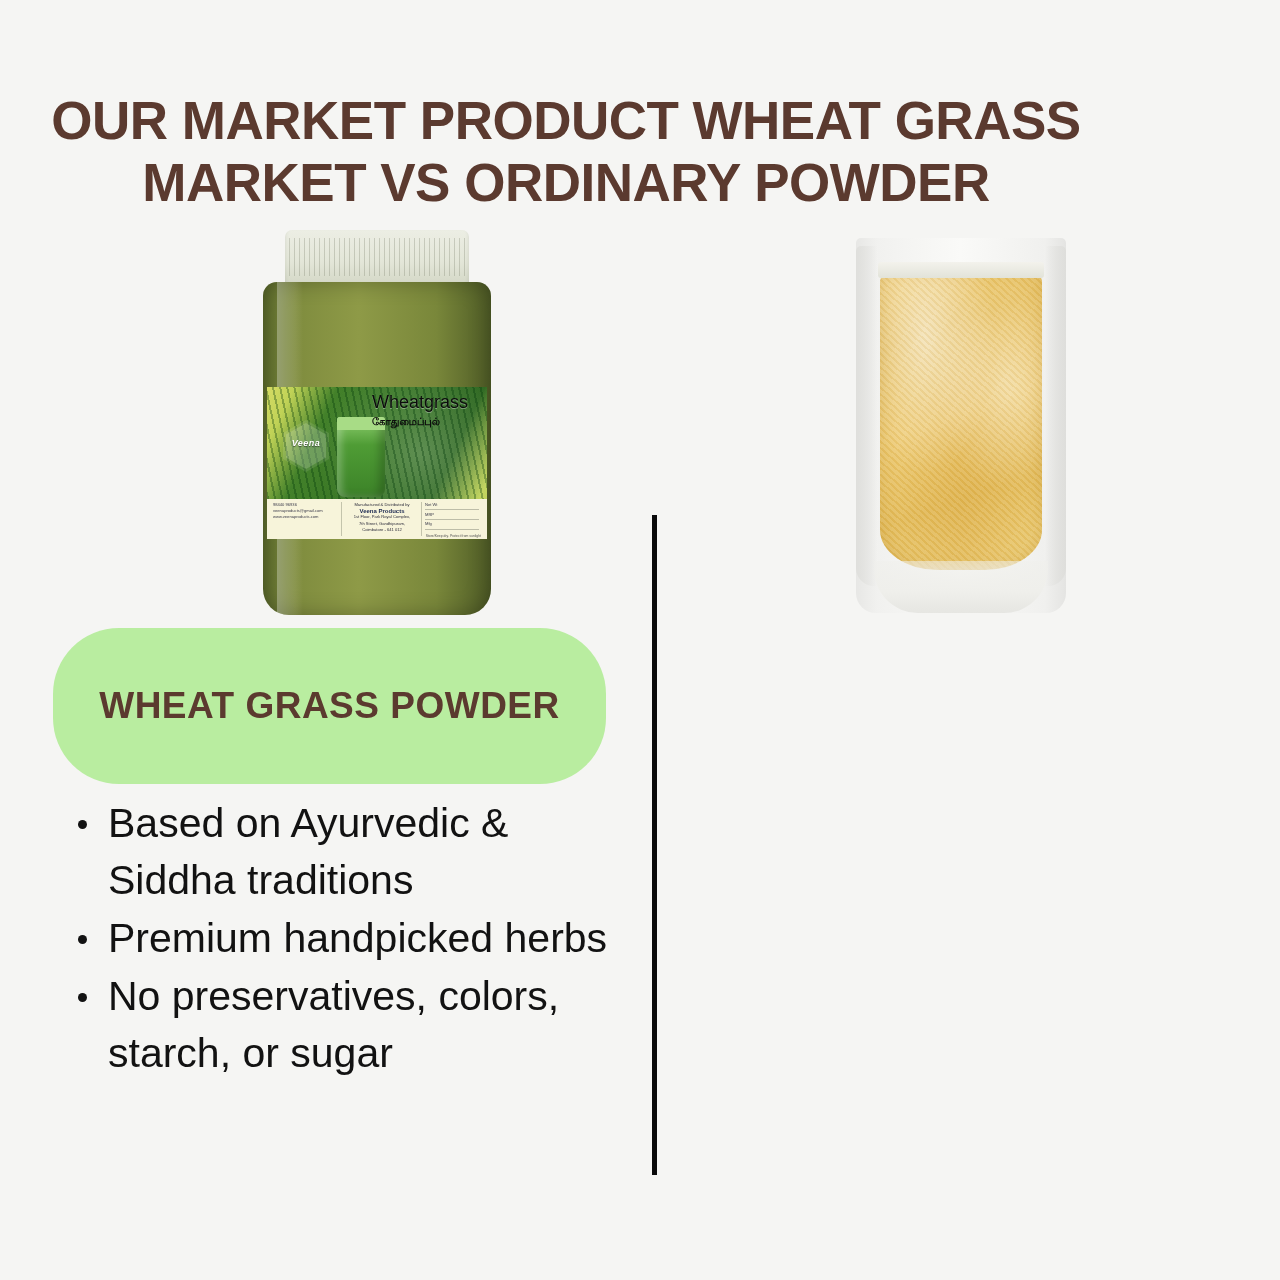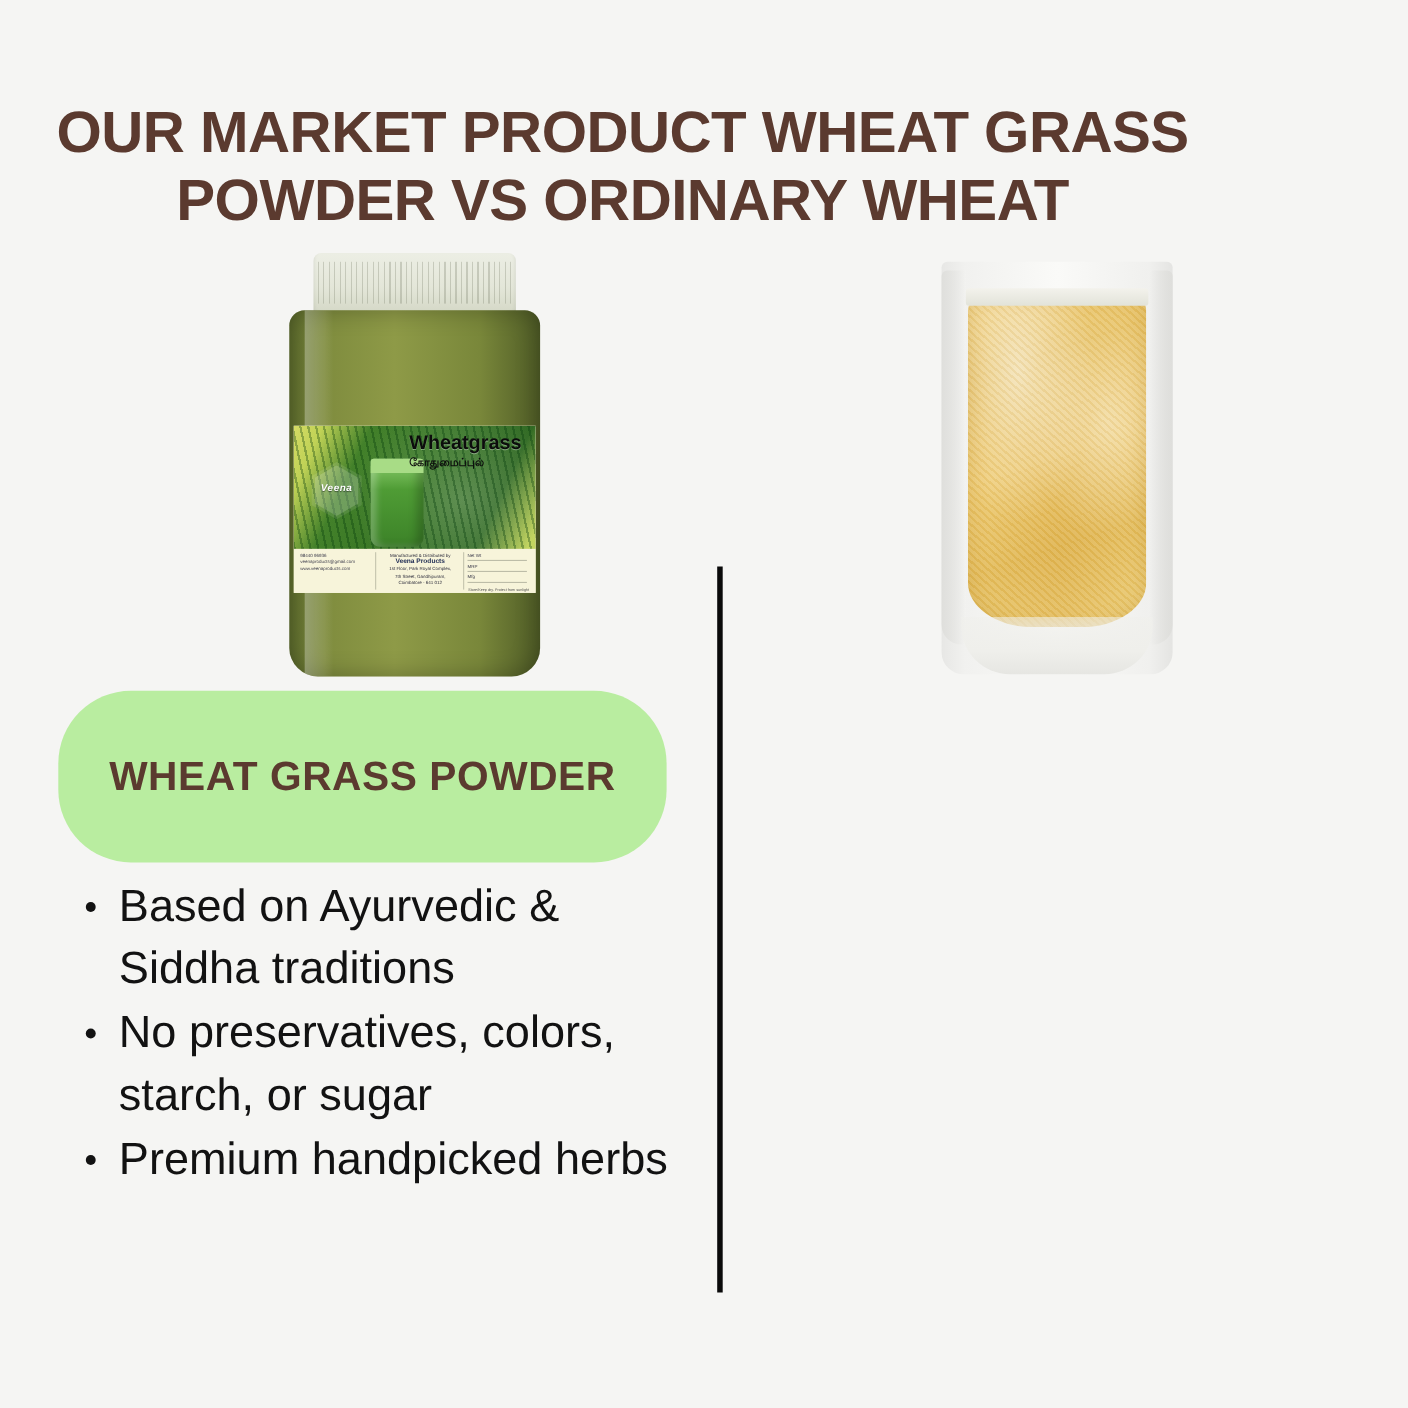--- a/index.html
+++ b/index.html
@@ -108,21 +108,21 @@
     background:linear-gradient(180deg,#8fd070 0%,#4f9c35 35%,#3c8228 100%);
     border-radius:3px 3px 8px 8px;
     box-shadow:inset -6px 0 8px rgba(0,0,0,.22), inset 5px 0 7px rgba(255,255,255,.25);
   }
   .glass::before{
     content:"";position:absolute;left:0;top:0;width:48px;height:13px;
     background:#a8dc86;border-radius:3px 3px 0 0;
   }
   .lbl-title{
     position:absolute;left:105px;top:6px;width:112px;
-    color:#0c0c0c;font-weight:bold;font-size:18px;line-height:19px;
+    color:#0c0c0c;font-weight:normal;font-size:18px;line-height:19px;
     text-align:left;text-shadow:0 1px 0 rgba(255,255,255,.35);
   }
   .lbl-tamil{
     position:absolute;left:105px;top:27px;width:112px;
     color:#0c0c0c;font-weight:bold;font-size:10px;line-height:16px;
     text-align:left;
     font-family:"DejaVu Sans", sans-serif;
   }
   .label-bottom{
     position:absolute;left:0;top:112px;width:220px;height:40px;
@@ -216,21 +216,21 @@
   .list li .dot{
     position:absolute;left:10px;top:25px;
     width:9px;height:9px;border-radius:50%;background:#121212;
   }
 </style>
 </head>
 <body>
 
 <div class="title">
   <span>OUR MARKET PRODUCT WHEAT GRASS</span>
-  <span class="l2">POWDER  VS  ORDINARY WHEAT</span>
+  <span class="l2">MARKET  VS  ORDINARY POWDER</span>
 </div>
 
 <div class="col col-left">
 
   <div class="stage">
     <div class="jar">
       <div class="jar-cap"></div>
       <div class="jar-body">
         <div class="jar-shine"></div>
 
@@ -280,25 +280,25 @@
     <span>WHEAT GRASS POWDER</span>
   </div>
 
   <ul class="list list-left">
     <li>
       <span class="dot"></span>
       <span>Based on Ayurvedic &amp; Siddha traditions</span>
     </li>
     <li>
       <span class="dot"></span>
-      <span>No preservatives, colors, starch, or sugar</span>
+      <span>Premium handpicked herbs</span>
     </li>
     <li>
       <span class="dot"></span>
-      <span>Premium handpicked herbs</span>
+      <span>No preservatives, colors, starch, or sugar</span>
     </li>
   </ul>
 </div>
 
 <div class="divider"></div>
 
 <div class="col col-right">
 
   <div class="stage">
     <div class="pouch">

